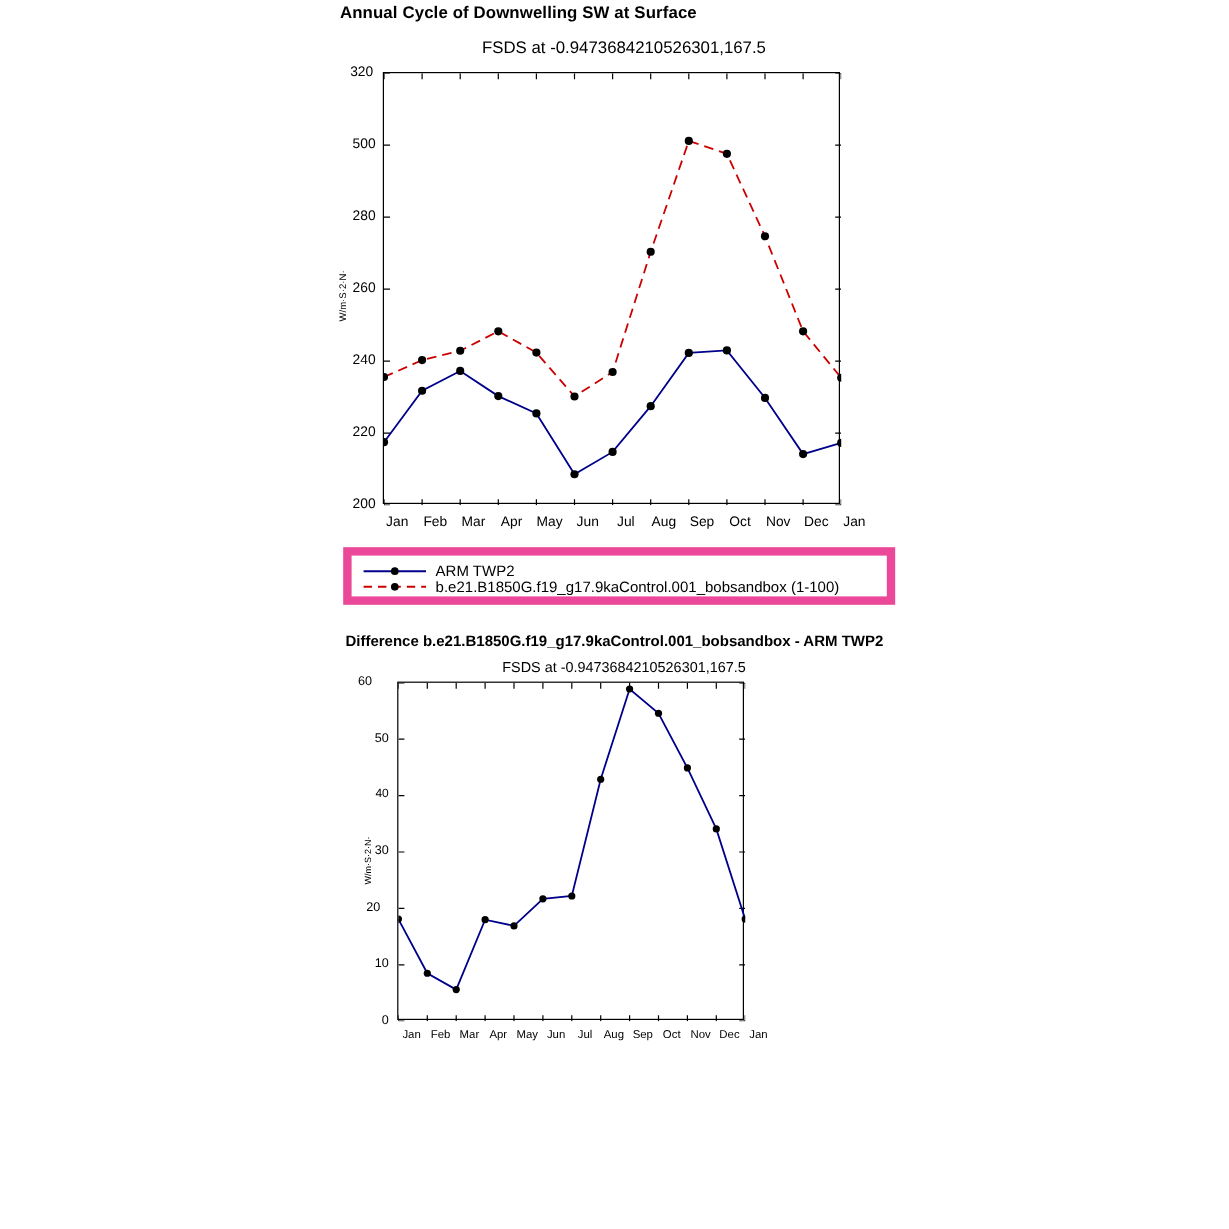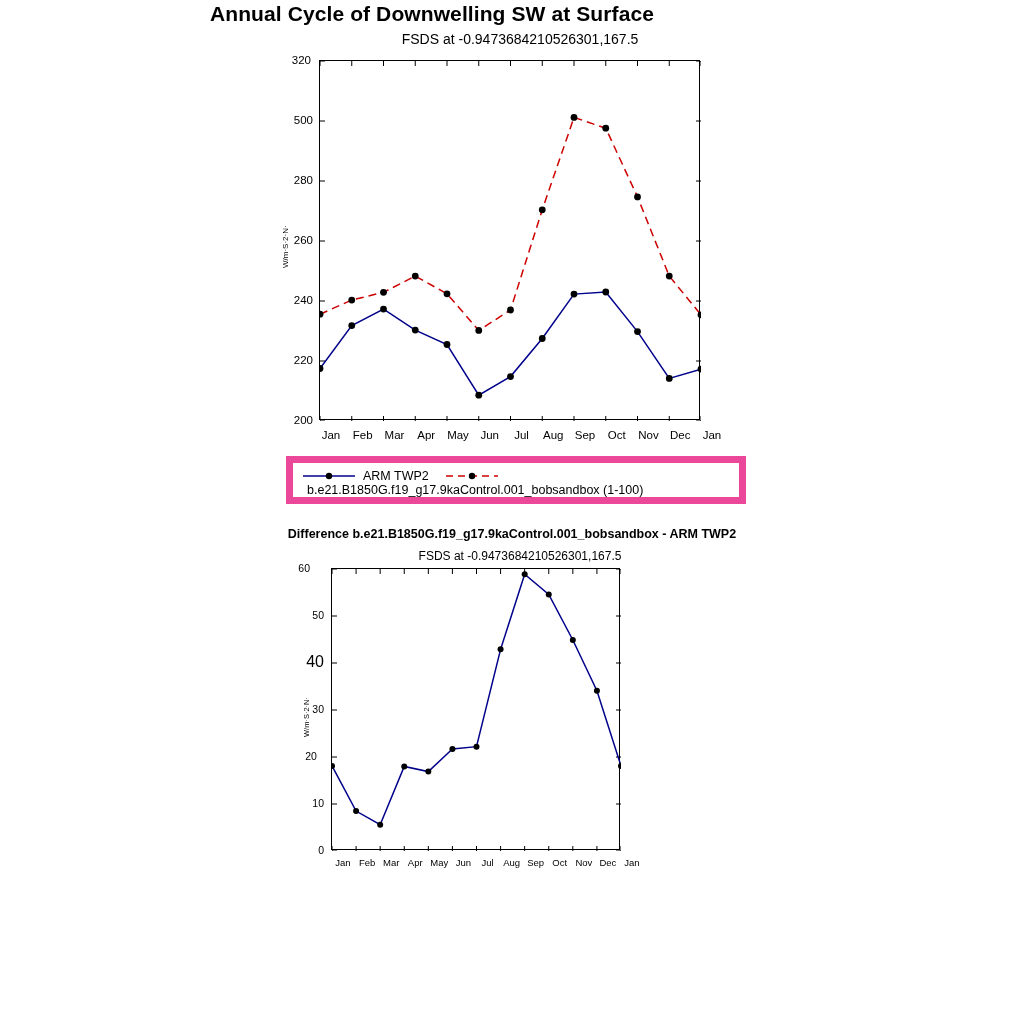--- a/index.html
+++ b/index.html
@@ -19,21 +19,21 @@
     position: relative;
     width: 1024px;
     height: 1024px;
   }
   .abs { position: absolute; }
 
   
   #main-title {
     left: 0; top: 2px; width: 864px;
     text-align: center;
-    font-size: 21px;
+    font-size: 14px;
     font-weight: bold;
     letter-spacing: 0.1px;
   }
   #top-subtitle {
     left: 240px; top: 31px; width: 560px;
     text-align: center;
     font-size: 14px;
     font-weight: normal;
   }
   #diff-title {
@@ -96,21 +96,21 @@
     background: #ffffff;
   }
   .legend-row {
     position: absolute;
     left: 8px;
     height: 20px;
     display: flex;
     align-items: center;
   }
   .legend-row.r1 { top: 3px; }
-  .legend-row.r2 { top: 6px; flex-direction: column; }
+  .legend-row.r2 { top: 16px; }
   .legend-sample { width: 56px; height: 14px; position: relative; }
   .legend-label {
     font-size: 12.5px;
     margin-left: 6px;
     white-space: nowrap;
   }
 </style>
 </head>
 <body>
 
@@ -297,21 +297,21 @@
         <circle cx="240.83" cy="70.97" r="3" fill="#000000"></circle>
         <circle cx="264.92" cy="121.73" r="3" fill="#000000"></circle>
         <circle cx="289.00" cy="196.93" r="3" fill="#000000"></circle>
       </svg>
   </div>
   <div class="abs" id="yticks-diff">
       <div class="ytick" style="left: 298px; top: 850px; width: 26px; font-size: 10.5px;">0</div>
       <div class="ytick" style="left: 298px; top: 803px; width: 26px; font-size: 10.5px;">10</div>
       <div class="ytick" style="left: 298px; top: 756px; width: 26px; font-size: 10.5px; text-align: center;">20</div>
       <div class="ytick" style="left: 298px; top: 709px; width: 26px; font-size: 10.5px;">30</div>
-      <div class="ytick" style="left: 298px; top: 662px; width: 26px; font-size: 16px;">40</div>
+      <div class="ytick" style="left: 298px; top: 662px; width: 26px; font-size: 10px;">40</div>
       <div class="ytick" style="left: 298px; top: 615px; width: 26px; font-size: 10.5px;">50</div>
       <div class="ytick" style="left: 284px; top: 568px; width: 26px; font-size: 10.5px;">60</div>
     </div>
   <div class="abs" id="xticks-diff">
       <div class="xtick" style="left: 331px; top: 857px; font-size: 9.5px;">Jan</div>
       <div class="xtick" style="left: 355.083px; top: 857px; font-size: 9.5px;">Feb</div>
       <div class="xtick" style="left: 379.167px; top: 857px; font-size: 9.5px;">Mar</div>
       <div class="xtick" style="left: 403.25px; top: 857px; font-size: 9.5px;">Apr</div>
       <div class="xtick" style="left: 427.333px; top: 857px; font-size: 9.5px;">May</div>
       <div class="xtick" style="left: 451.417px; top: 857px; font-size: 9.5px;">Jun</div>

